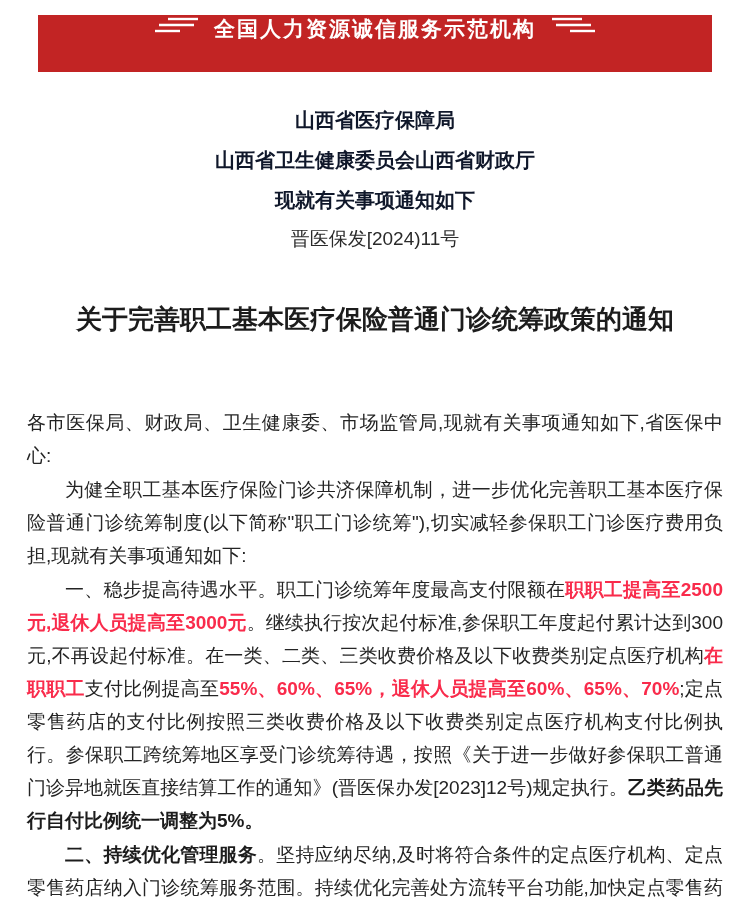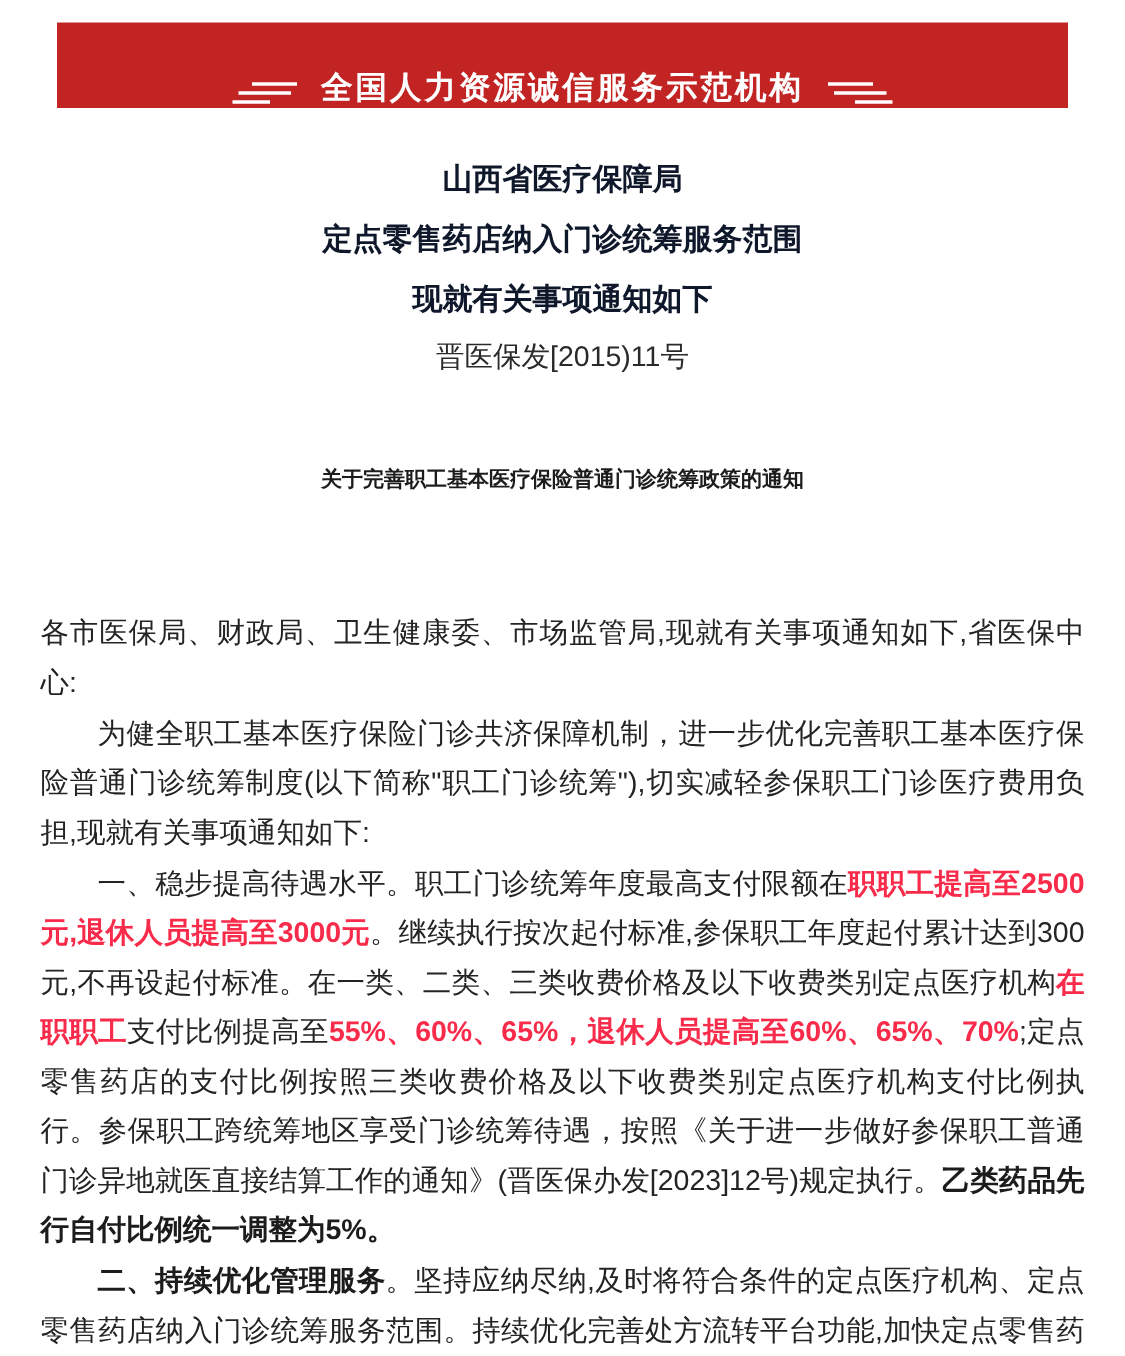--- a/index.html
+++ b/index.html
@@ -14,40 +14,40 @@
     font-family:"Liberation Sans","DejaVu Sans",sans-serif;
     color:var(--text);
   }
   .page{width:750px;height:904px;background:#fff;}
 
   
   .banner{
     margin:15px 38px 0 38px;
     height:57px;
     background:var(--banner-bg);
-    display:flex;align-items:flex-end;justify-content:center;
+    display:flex;align-items:flex-start;justify-content:center;
     gap:14px;
   }
   .banner-text{
     color:#ffffff;font-weight:bold;font-size:21px;letter-spacing:2px;
     white-space:nowrap;
   }
   .deco{display:block;}
   .deco line{stroke:#ffffff;stroke-width:2.4;}
 
   
   .header{ text-align:center; margin-top:28px; }
   .org-line{
     font-size:20px;font-weight:bold;line-height:40px;color:#0f172a;
   }
   .doc-number{
     font-size:19px;font-weight:normal;line-height:34px;margin-top:2px;color:#2a2a2a;
   }
   .doc-title{
-    font-size:14px;font-weight:bold;color:#1c1c1c;
+    font-size:26px;font-weight:bold;color:#1c1c1c;
     margin-top:48px;line-height:30px;
   }
 
   
   .body-text{
     margin:0 27px;
     font-size:19px;line-height:33px;
     text-align:justify;
     color:var(--text);
   }
@@ -71,23 +71,23 @@
     <span class="banner-text">全国人力资源诚信服务示范机构</span>
     <svg class="deco" width="46" height="20" viewBox="0 0 46 20">
       <line x1="2" y1="4" x2="32" y2="4"></line>
       <line x1="6" y1="10" x2="41" y2="10"></line>
       <line x1="20" y1="16" x2="45" y2="16"></line>
     </svg>
   </div>
 
   <div class="header">
     <div class="org-line">山西省医疗保障局</div>
-    <div class="org-line">定点零售药店纳入门诊统筹服务范围</div>
+    <div class="org-line">山西省卫生健康委员会山西省财政厅</div>
     <div class="org-line">现就有关事项通知如下</div>
-    <div class="doc-number">晋医保发[2015)11号</div>
+    <div class="doc-number">晋医保发[2024)11号</div>
     <div class="doc-title">关于完善职工基本医疗保险普通门诊统筹政策的通知</div>
   </div>
 
   <div class="body-text">
     <div class="salutation">各市医保局、财政局、卫生健康委、市场监管局,现就有关事项通知如下,省医保中心:</div>
     <p class="para"><span class="run-n">为健全职工基本医疗保险门诊共济保障机制，进一步优化完善职工基本医疗保险普通门诊统筹制度(以下简称"职工门诊统筹"),切实减轻参保职工门诊医疗费用负担,现就有关事项通知如下:</span></p>
     <p class="para"><span class="run-n">一、稳步提高待遇水平。职工门诊统筹年度最高支付限额在</span><span class="run-r">职职工提高至2500元,退休人员提高至3000元</span><span class="run-n">。继续执行按次起付标准,参保职工年度起付累计达到300元,不再设起付标准。在一类、二类、三类收费价格及以下收费类别定点医疗机构</span><span class="run-r">在职职工</span><span class="run-n">支付比例提高至</span><span class="run-r">55%、60%、65%，退休人员提高至60%、65%、70%</span><span class="run-n">;定点零售药店的支付比例按照三类收费价格及以下收费类别定点医疗机构支付比例执行。参保职工跨统筹地区享受门诊统筹待遇，按照《关于进一步做好参保职工普通门诊异地就医直接结算工作的通知》(晋医保办发[2023]12号)规定执行。</span><span class="run-b">乙类药品先行自付比例统一调整为5%。</span></p>
     <p class="para"><span class="run-b">二、持续优化管理服务</span><span class="run-n">。坚持应纳尽纳,及时将符合条件的定点医疗机构、定点零售药店纳入门诊统筹服务范围。持续优化完善处方流转平台功能,加快定点零售药店开通进度,为参保职工就医购药提供便利。完善医保服务协议,细化经办管理措施,优化门诊统筹经办规程,畅通群众就医购药结算渠道。加强基金监管,完善监管手段和措施,全面推进智能审核和监控,确保基金安全。</span></p>
   </div>
 

